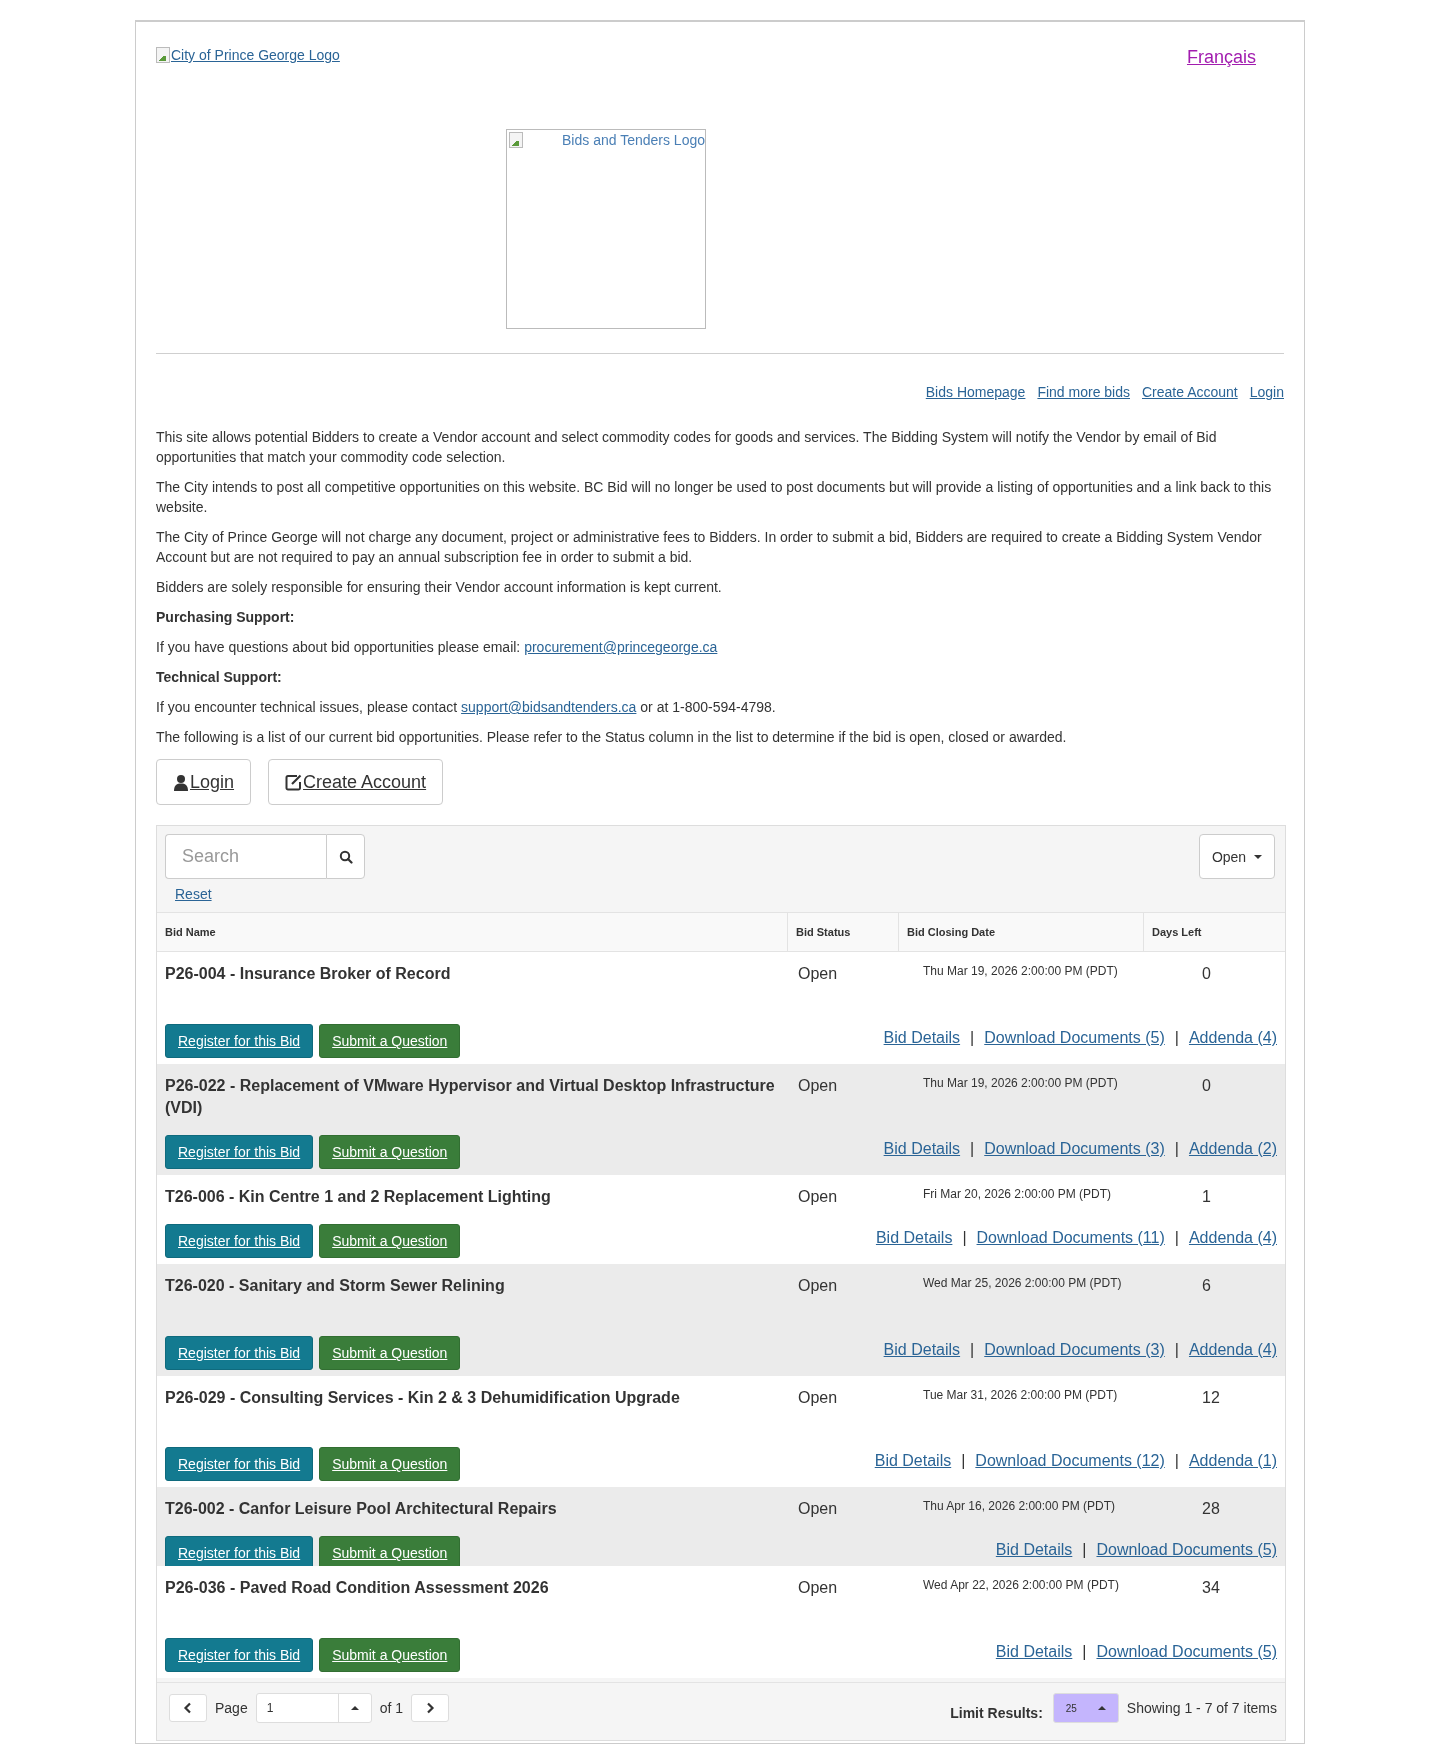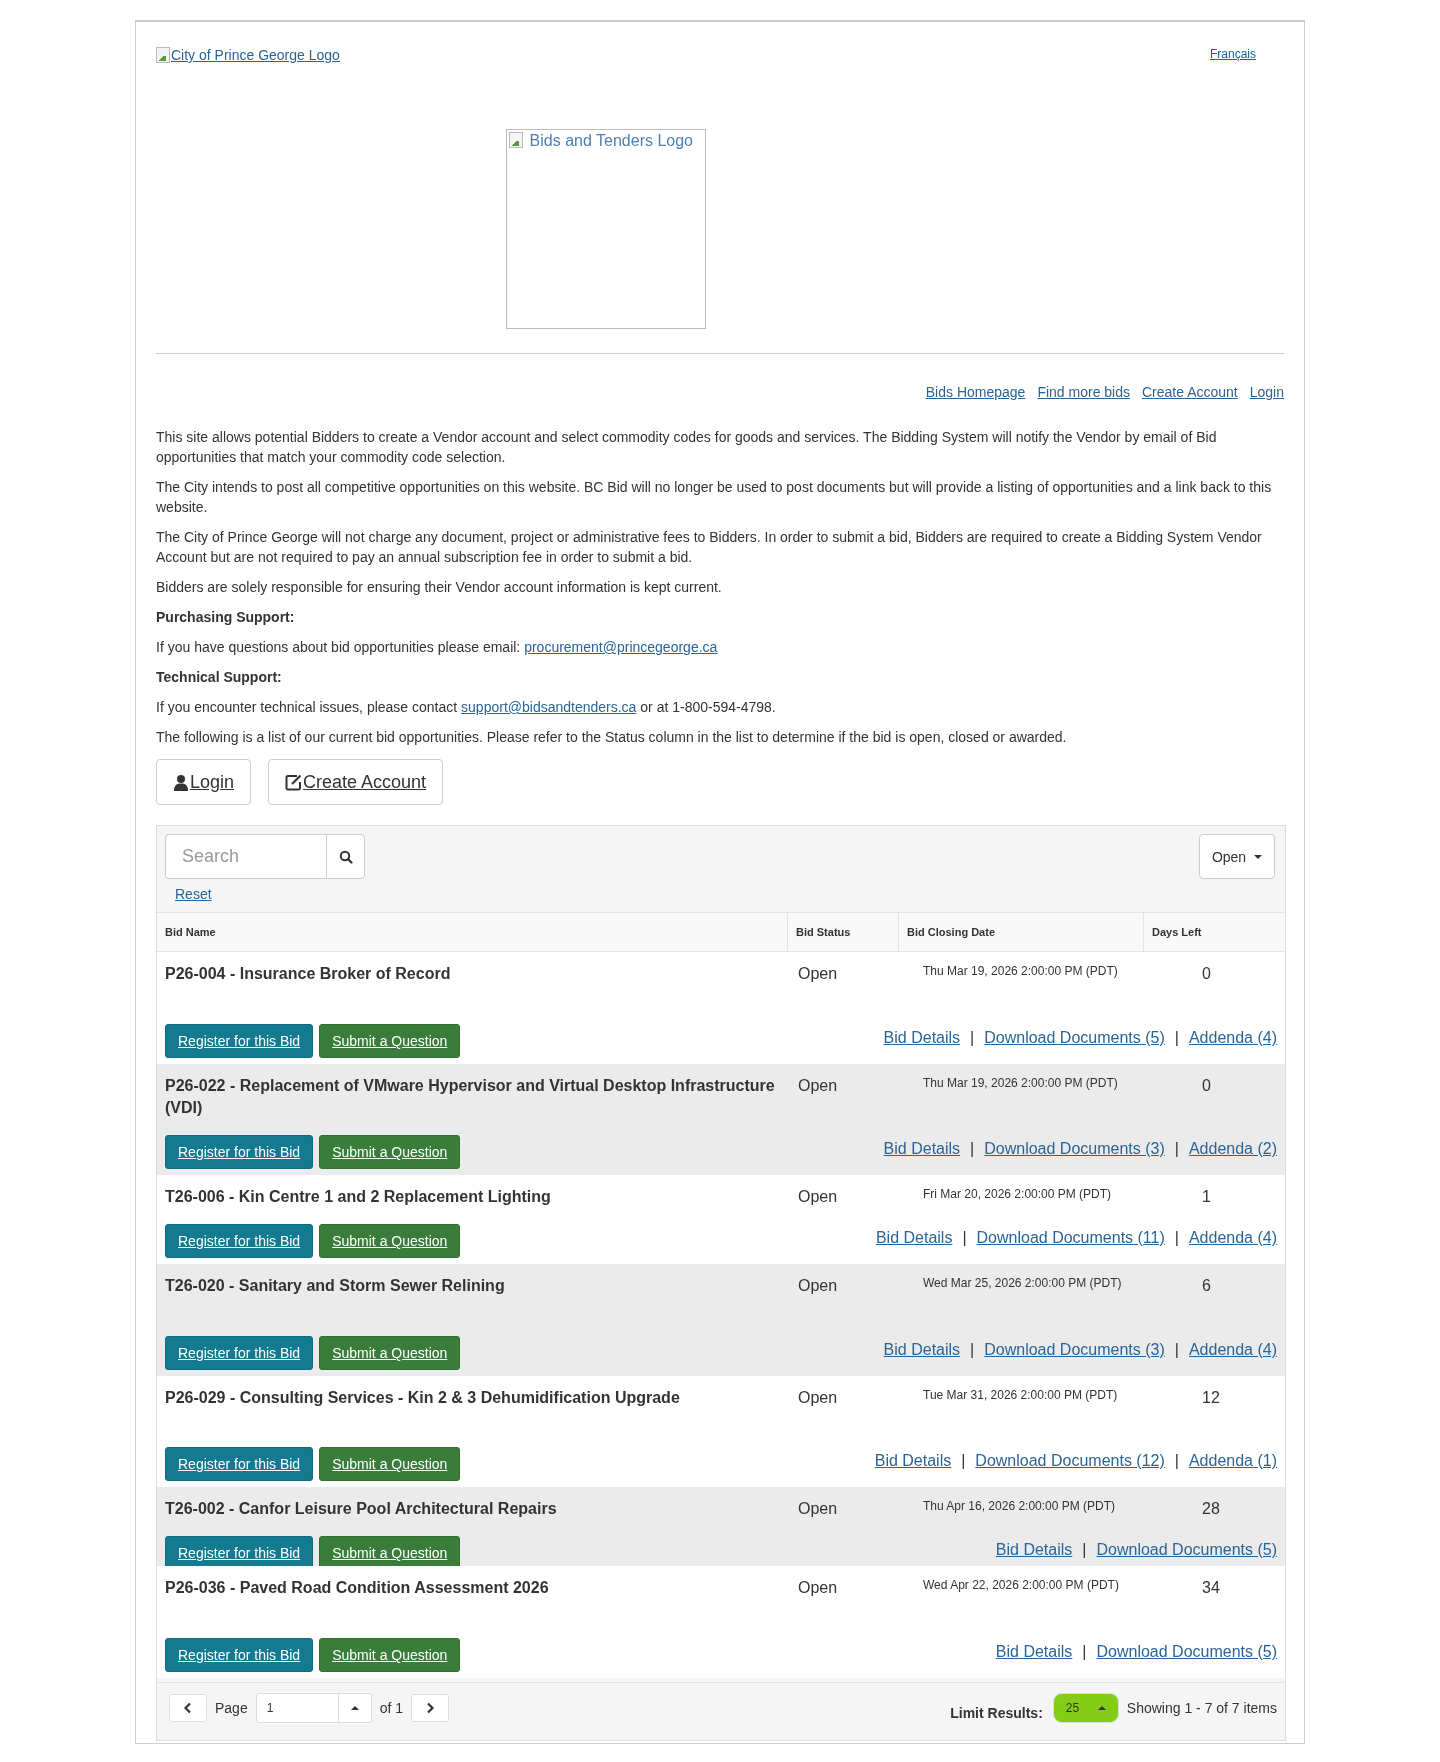--- a/index.html
+++ b/index.html
@@ -4,23 +4,23 @@
 <style>
   * { box-sizing: border-box; }
   html, body { margin: 0; padding: 0; background: #ffffff; }
   body { width: 1440px; height: 1762px; font-family: "Liberation Sans", sans-serif; color: #333; font-size: 14px; position: relative; }
   a { color: #2a6496; text-decoration: underline; }
   .outer { position: absolute; left: 135px; top: 20px; width: 1170px; height: 1724px; border: 1px solid #cccccc; border-top: 2px solid #cccccc; }
   .city-logo { position: absolute; left: 20px; top: 25px; font-size: 14px; color: #2a6496; display: flex; align-items: center; }
   .broken-img { display: inline-block; width: 14px; height: 16px; position: relative; margin-right: 1px; }
   .broken-img::before { content: ""; position: absolute; left: 0; top: 0; width: 12px; height: 14px; border: 1px solid #bbb; background: #f4f4f4; }
   .broken-img::after { content: ""; position: absolute; left: 2px; bottom: 2px; width: 8px; height: 5px; background: linear-gradient(135deg, transparent 40%, #5a9a3a 40%); }
-  .francais { position: absolute; right: 48px; top: 25px; font-size: 12px; color: #0369a1; }
+  .francais { position: absolute; right: 48px; top: 25px; font-size: 18px; color: #a21caf; }
   .bt-logo { position: absolute; left: 370px; top: 107px; width: 200px; height: 200px; border: 1px solid #bbb; }
-  .bt-logo .bt-inner { position: absolute; left: 2px; top: 2px; right: 12px; display: flex; justify-content: space-between; align-items: flex-start; font-size: 16px; color: #4a7fb5; }
+  .bt-logo .bt-inner { position: absolute; left: 2px; top: 2px; right: 0; display: flex; justify-content: space-between; align-items: flex-start; font-size: 14px; color: #4a7fb5; }
   .hr { position: absolute; left: 20px; right: 20px; top: 331px; height: 1px; background: #cfcfcf; }
   .title { position: absolute; left: 20px; top: 361px; font-size: 31px; color: #333; font-weight: normal; margin: 0; }
   .toplinks { position: absolute; right: 20px; top: 362px; font-size: 14px; display: flex; gap: 12px; }
   .toplinks a { color: #2a6496; }
   .intro { position: absolute; left: 20px; top: 405px; width: 1130px; font-size: 14px; line-height: 20px; color: #333; }
   .intro p { margin: 0 0 10px 0; }
   .intro .strong { font-weight: bold; }
   .btnrow { position: absolute; left: 20px; top: 737px; display: flex; gap: 17px; }
   .btn-outline { height: 46px; padding: 0 16px; border: 1px solid #ccc; border-radius: 4px; background: #fff; display: flex; align-items: center; font-size: 18px; color: #333; text-decoration: underline; }
   .btn-outline svg { margin-right: 1px; }
@@ -50,21 +50,21 @@
   .row-links a { color: #2a6496; }
   .row-links .sep { margin: 0 10px; color: #333; }
   .footer { position: absolute; left: 0; right: 0; bottom: 0; height: 58px; border-top: 1px solid #e3e3e3; background: #f5f5f5; }
   .pager { position: absolute; left: 12px; top: 10px; display: flex; align-items: center; gap: 8px; font-size: 14px; color: #333; }
   .pg-btn { width: 38px; height: 28px; border: 1px solid #ddd; border-radius: 3px; background: #fff; display: flex; align-items: center; justify-content: center; }
   .pg-input { display: flex; height: 30px; border: 1px solid #ddd; border-radius: 3px; background: #fff; }
   .pg-input .val { width: 82px; padding-left: 10px; display: flex; align-items: center; font-size: 12px; color: #333; border-right: 1px solid #ddd; }
   .pg-input .spin { width: 32px; display: flex; align-items: center; justify-content: center; }
   .limit { position: absolute; right: 8px; top: 8px; display: flex; align-items: center; gap: 8px; font-size: 14px; color: #333; }
   .limit .lbl { font-weight: bold; margin-top: 12px; margin-right: 2px; }
-  .limit-dd { width: 66px; height: 30px; border: 1px solid #ddd; border-radius: 9px; background: #84cc16; display: flex; align-items: center; justify-content: space-between; padding: 0 12px; font-size: 12px; margin-top: 2px; }
+  .limit-dd { width: 66px; height: 30px; border: 1px solid #ddd; border-radius: 3px; background: #c4b5fd; display: flex; align-items: center; justify-content: space-between; padding: 0 12px; font-size: 10px; margin-top: 2px; }
   .limit .showing { margin-top: 2px; }
 </style>
 </head>
 <body>
 
 <div class="outer">
 
   <a class="city-logo">
     <span class="broken-img"></span>
     <span>City of Prince George Logo</span>

